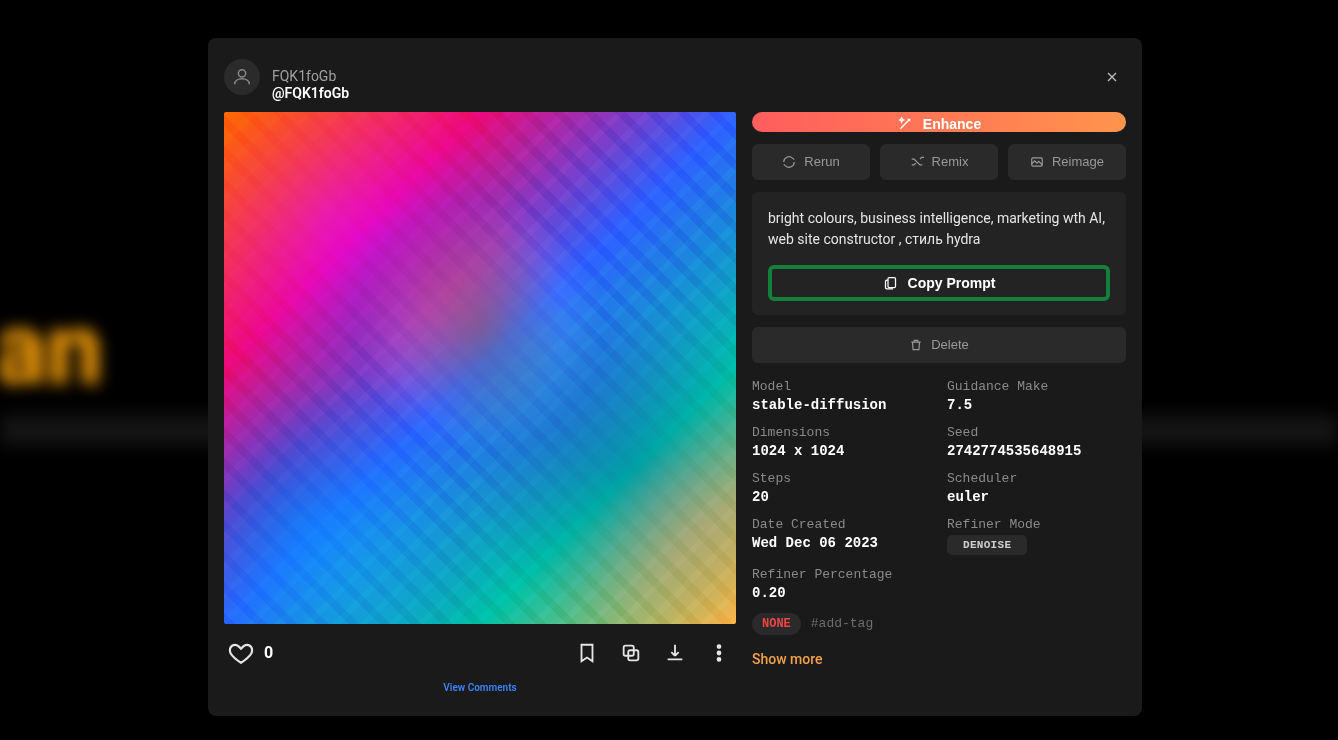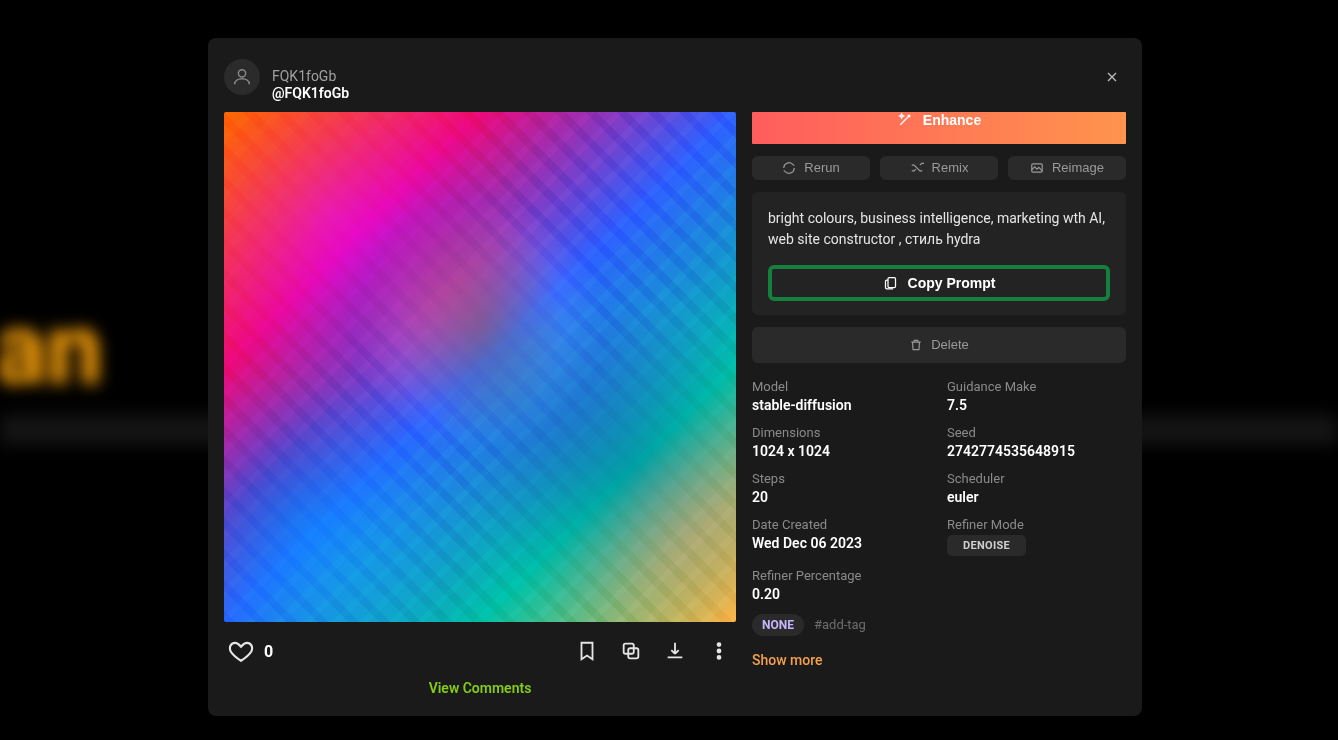--- a/index.html
+++ b/index.html
@@ -101,41 +101,41 @@
   }
   .like-wrap { display: flex; align-items: center; gap: 10px; }
   .icon-btn { width: 26px; height: 26px; display: flex; align-items: center; justify-content: center; cursor: pointer; color: #e5e5e5; }
   .icon-btn svg { width: 22px; height: 22px; stroke: currentColor; fill: none; stroke-width: 2; }
   .heart svg { width: 30px; height: 30px; }
   .like-count { font-size: 16px; font-weight: 700; color: #fff; }
   .spacer { flex: 1; }
   .right-icons { display: flex; align-items: center; gap: 18px; }
   .view-comments {
     text-align: center;
-    color: #84cc16;
-    font-size: 14px;
+    color: #3b82f6;
+    font-size: 10px;
     font-weight: 600;
     padding: 12px 0 4px;
     cursor: pointer;
   }
   .right-col { flex: 1; min-width: 0; display: flex; flex-direction: column; gap: 12px; overflow-y: auto; }
 
   .enhance-btn {
     background: linear-gradient(90deg, #ff5d5d 0%, #ff944d 100%);
-    color: #fff; border: none; border-radius: 1px;
-    height: 32px; display: flex; align-items: flex-start; justify-content: center;
+    color: #fff; border: none; border-radius: 12px;
+    height: 20px; display: flex; align-items: flex-end; justify-content: center;
     gap: 10px; font-size: 14px; font-weight: 600; cursor: pointer;
   }
   .enhance-btn svg { width: 16px; height: 16px; stroke: #fff; fill: none; stroke-width: 2; }
 
   .btn-row { display: flex; gap: 10px; }
   .sec-btn {
     flex: 1;
     background: #2a2a2a; color: #9a9a9a; border: none;
-    border-radius: 6px; height: 24px;
+    border-radius: 6px; height: 36px;
     display: flex; align-items: center; justify-content: center; gap: 8px;
     font-size: 13px; font-weight: 500; cursor: pointer;
   }
   .sec-btn svg { width: 14px; height: 14px; stroke: currentColor; fill: none; stroke-width: 2; }
 
   .prompt-card {
     background: #232323; border-radius: 6px;
     padding: 16px 16px 14px;
   }
   .prompt-text { color: #e5e5e5; font-size: 14px; line-height: 1.55; }
@@ -148,32 +148,32 @@
   }
   .copy-btn svg { width: 15px; height: 15px; stroke: currentColor; fill: none; stroke-width: 2; }
 
   .btn-row.big .sec-btn { height: 36px; }
 
   .meta-grid {
     display: grid; grid-template-columns: 1fr 1fr;
     column-gap: 16px; row-gap: 12px;
     padding-top: 4px;
   }
-  .meta-item { display: flex; flex-direction: column; gap: 3px; }
+  .meta-item { display: flex; flex-direction: column; gap: 3px; font-family: Liberation Mono, monospace; }
   .meta-label { color: #8a8a8a; font-size: 13px; }
   .meta-value { color: #fff; font-size: 14px; font-weight: 600; }
   .pill {
     display: inline-block; background: #2a2a2a; color: #cfcfcf;
     font-size: 11px; font-weight: 700; letter-spacing: .3px;
     padding: 4px 16px; border-radius: 5px; width: fit-content;
   }
 
   .tags-row { display: flex; align-items: center; gap: 10px; }
   .tag-chip {
-    background: #2a2a2a; color: #c4b5fd; font-size: 12px; font-weight: 700;
+    background: #2a2a2a; color: #ef4444; font-size: 12px; font-weight: 700;
     padding: 4px 10px; border-radius: 12px;
   }
   .add-tag { color: #6d6d6d; font-size: 13px; cursor: text; }
   .show-more { color: #f5a04a; font-size: 14px; font-weight: 500; cursor: pointer; padding-top: 4px; }
 
   
   .right-col::-webkit-scrollbar { width: 0; }
 </style>
 </head>
 <body>

